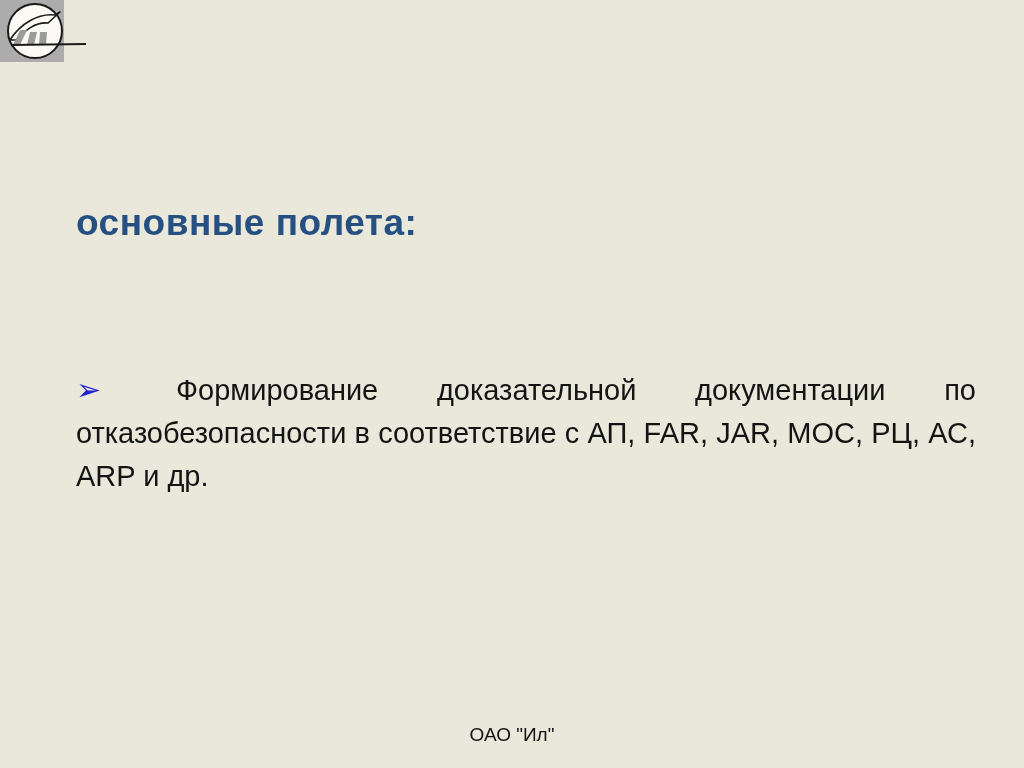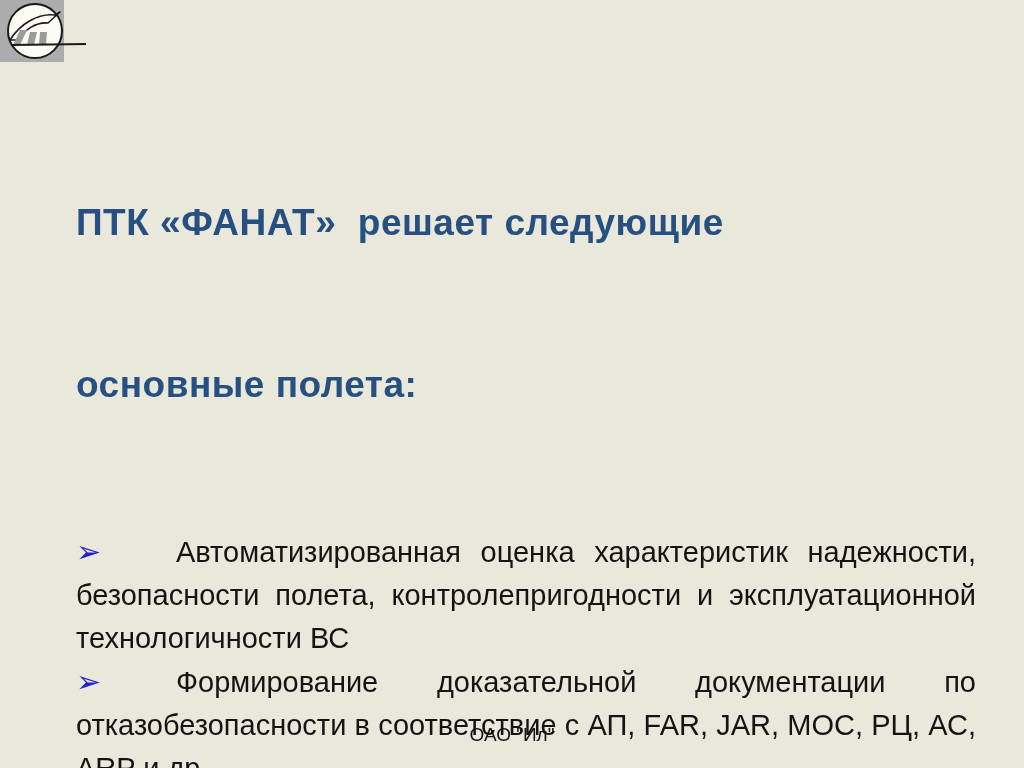--- a/index.html
+++ b/index.html
@@ -68,25 +68,23 @@
       <circle cx="35" cy="31" r="27" fill="#FBFAF4" stroke="#1A1A1A" stroke-width="2"></circle>
       <path d="M10 40 C20 24 38 13 55 15 L60 12 L48 23 C36 22 24 30 18 40 Z" fill="#FBFAF4" stroke="#1A1A1A" stroke-width="1.6" stroke-linejoin="round"></path>
       <path d="M20 30 L27 30 L20 45 L13 45 Z" fill="#9B9B9B"></path>
       <path d="M30 32 L37 32 L34 45 L27 45 Z" fill="#9B9B9B"></path>
       <path d="M40 32 L47 32 L46 45 L39 45 Z" fill="#9B9B9B"></path>
       <line x1="11" y1="45" x2="86" y2="44" stroke="#1A1A1A" stroke-width="2"></line>
     </svg>
   </div>
 
   <h1 class="title">
-    <span class="t-line">ПТК «ФАНАТ»  решает следующие</span>
     <span class="t-line">основные полета:</span>
   </h1>
 
   <div class="body-text">
-    <p class="bullet"><span class="marker">➢</span><span>Автоматизированная оценка характеристик надежности, безопасности полета, контролепригодности и эксплуатационной технологичности ВС</span></p>
     <p class="bullet"><span class="marker">➢</span><span>Формирование доказательной документации по отказобезопасности в соответствие с АП, FAR, JAR, МОС, РЦ, АС, ARP и др.</span></p>
 
   </div>
 
   <div class="footer">ОАО "Ил"</div>
 
 </div>
 
 </body></html>

